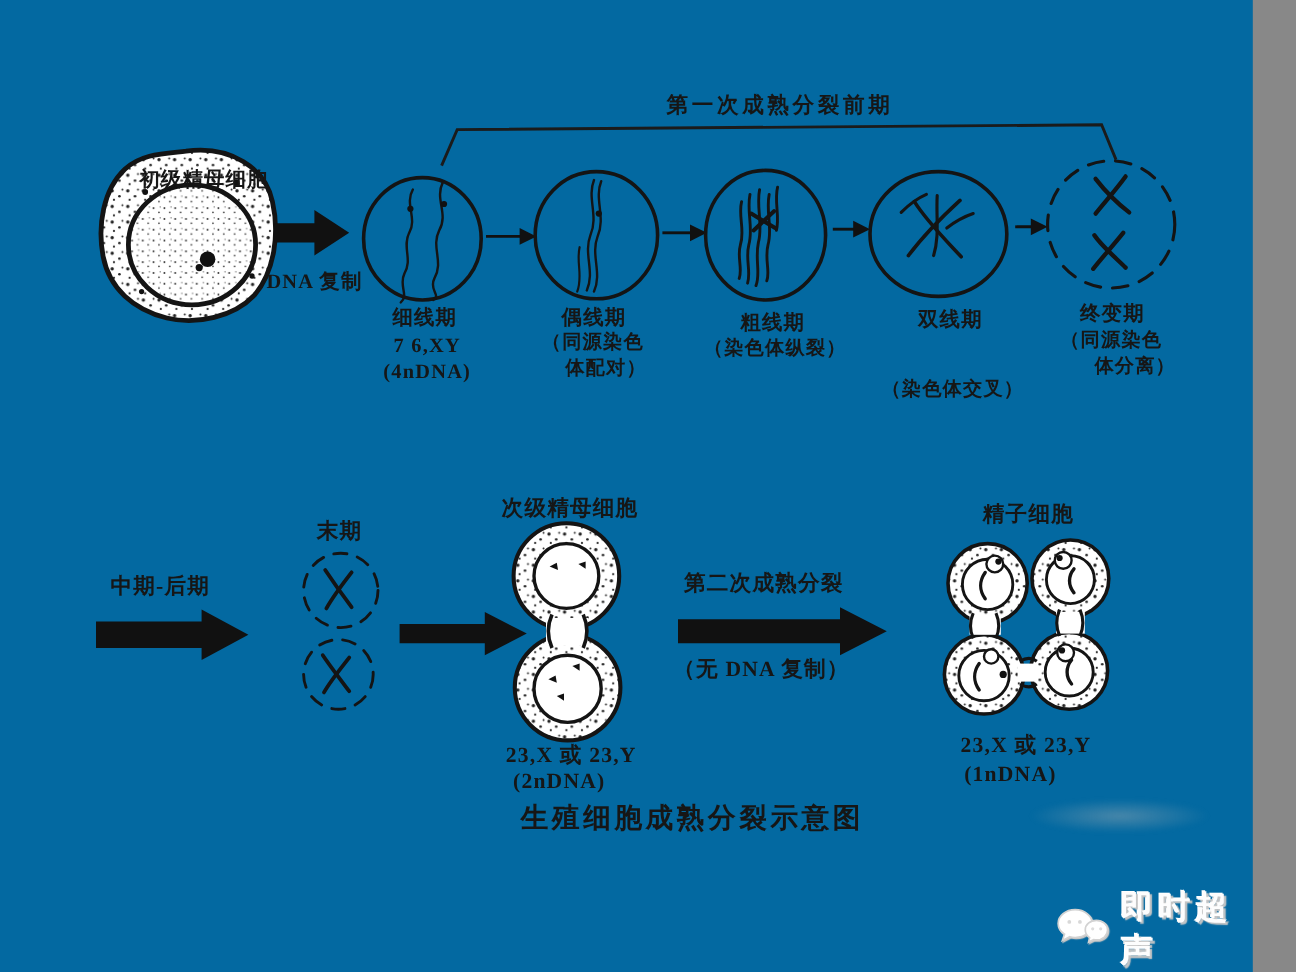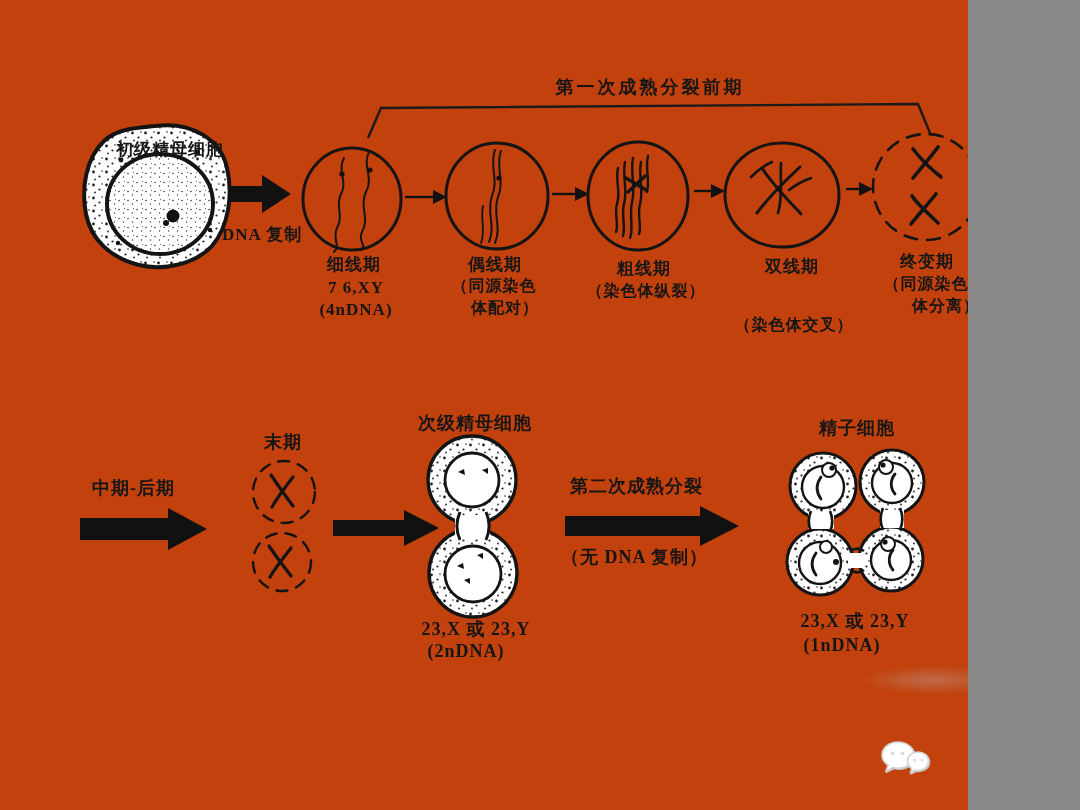--- a/index.html
+++ b/index.html
@@ -1,16 +1,16 @@
 <!DOCTYPE html>
 <html><head>
 <meta charset="utf-8">
 <style>
   html,body{margin:0;padding:0;background:#888;}
-  .canvas{position:relative;width:968px;height:810px;background:#c2410c;overflow:hidden;
+  .canvas{position:relative;width:1044px;height:810px;background:#0369a1;overflow:hidden;
           font-family:"Liberation Serif",serif;}
   .art{position:absolute;left:0;top:0;}
   .lbl{position:absolute;white-space:nowrap;color:#161616;font-weight:bold;
        font-family:"Liberation Serif",serif;letter-spacing:1px;line-height:1;}
   .ctr{transform:translateX(-50%);}
   .sz16{font-size:16px;}
   .sz17{font-size:17px;}
   .sz18{font-size:18px;}
   .caption{font-size:23px;letter-spacing:3px;}
   .smudge{position:absolute;left:858px;top:666px;width:150px;height:28px;
@@ -215,29 +215,31 @@
   <div class="lbl sz18 ctr" style="left:476px;top:620px;">23,X 或 23,Y</div>
   <div class="lbl sz18 ctr" style="left:466px;top:642px;">(2nDNA)</div>
 
   <div class="lbl sz18" style="left:570px;top:477px;">第二次成熟分裂</div>
   <div class="lbl sz18" style="left:561px;top:548px;">（无 DNA 复制）</div>
 
   <div class="lbl sz18 ctr" style="left:857px;top:419px;">精子细胞</div>
   <div class="lbl sz18 ctr" style="left:855px;top:612px;">23,X 或 23,Y</div>
   <div class="lbl sz18 ctr" style="left:842px;top:636px;">(1nDNA)</div>
 
+  <div class="lbl caption ctr" style="left:577px;top:670px;">生殖细胞成熟分裂示意图</div>
 
   <div class="smudge"></div>
 
   <div class="wm">
     <svg class="wm-icon" width="52" height="44" viewBox="0 0 52 44">
       <path d="M18,4 C9,4 2,10 2,17 C2,21 4,24.5 8,27 L6,33 L13,29.5 C14.6,30 16.3,30.2 18,30.2
                C27,30.2 34,24.4 34,17.1 C34,10 27,4 18,4 Z" fill="#ffffff" stroke="#d2d2d2" stroke-width="1.6"></path>
       <path d="M38,14 C32,14 27.5,18 27.5,23 C27.5,26 29,28.6 31.6,30.3 L30.6,34.5 L35.4,32.2
                C36.2,32.4 37.1,32.5 38,32.5 C44,32.5 48.5,28.3 48.5,23.2 C48.5,18 44,14 38,14 Z" fill="#ffffff" stroke="#d2d2d2" stroke-width="1.6"></path>
       <circle cx="12.5" cy="15.5" r="1.8" fill="#d8d8d8"></circle>
       <circle cx="22.5" cy="15.5" r="1.8" fill="#d8d8d8"></circle>
       <circle cx="34.5" cy="22" r="1.5" fill="#dddddd"></circle>
       <circle cx="42" cy="22" r="1.5" fill="#dddddd"></circle>
     </svg>
+    <span class="wm-text">即时超声</span>
   </div>
 
 </div>
 
 </body></html>

